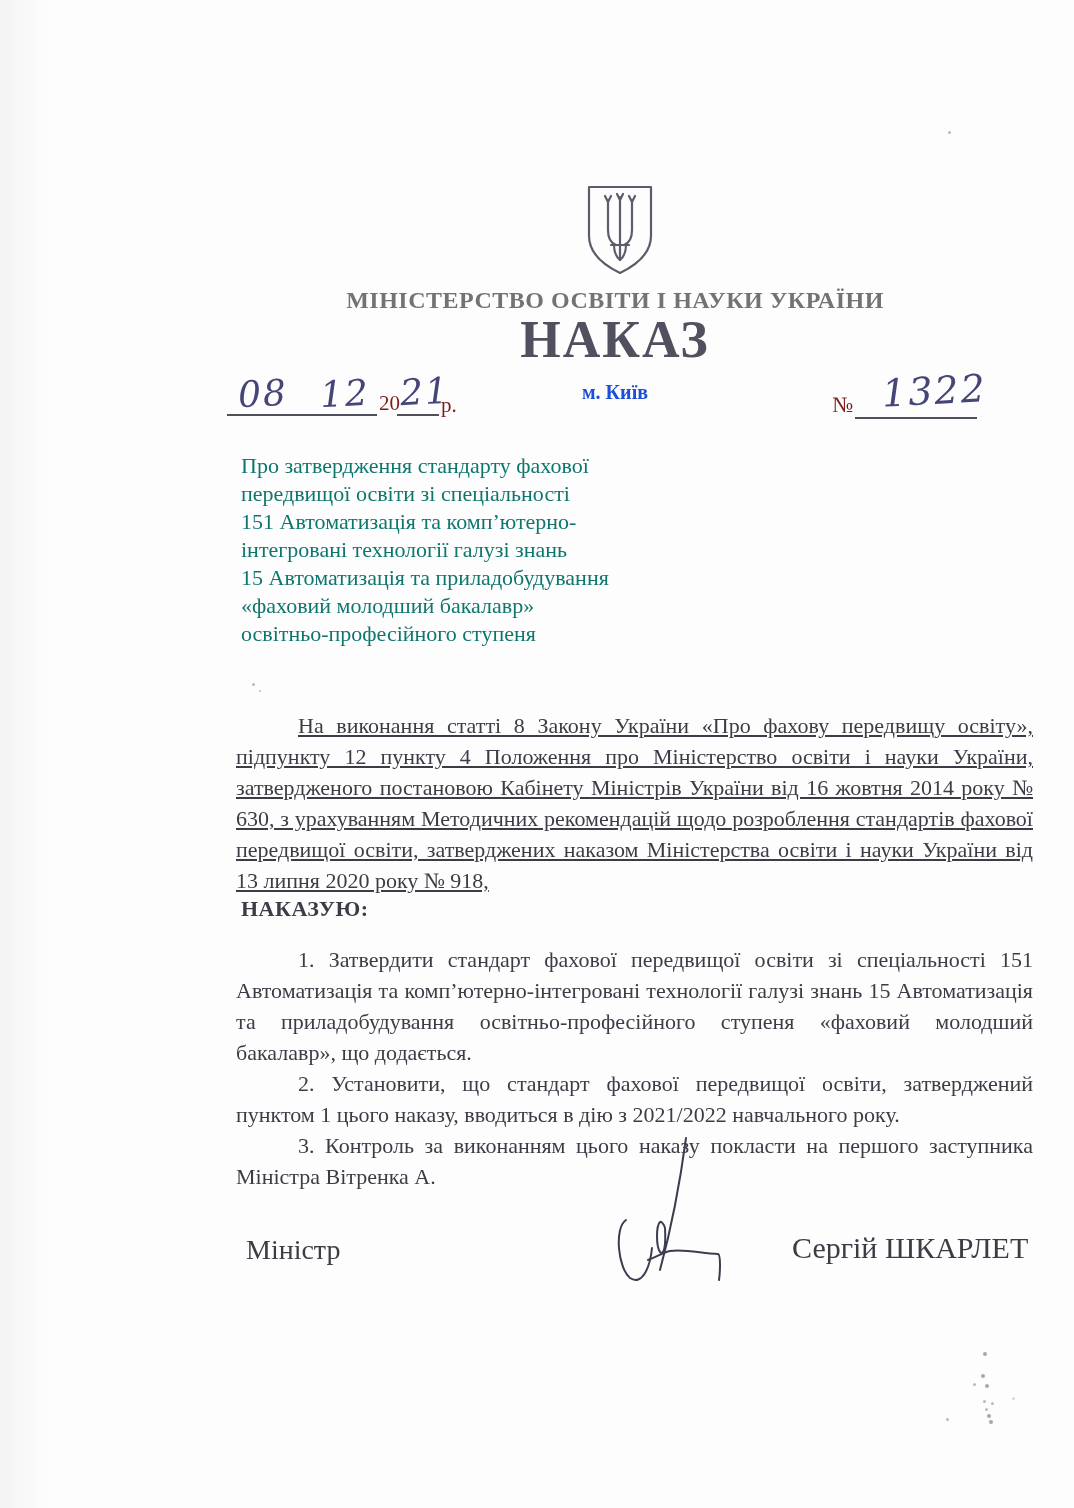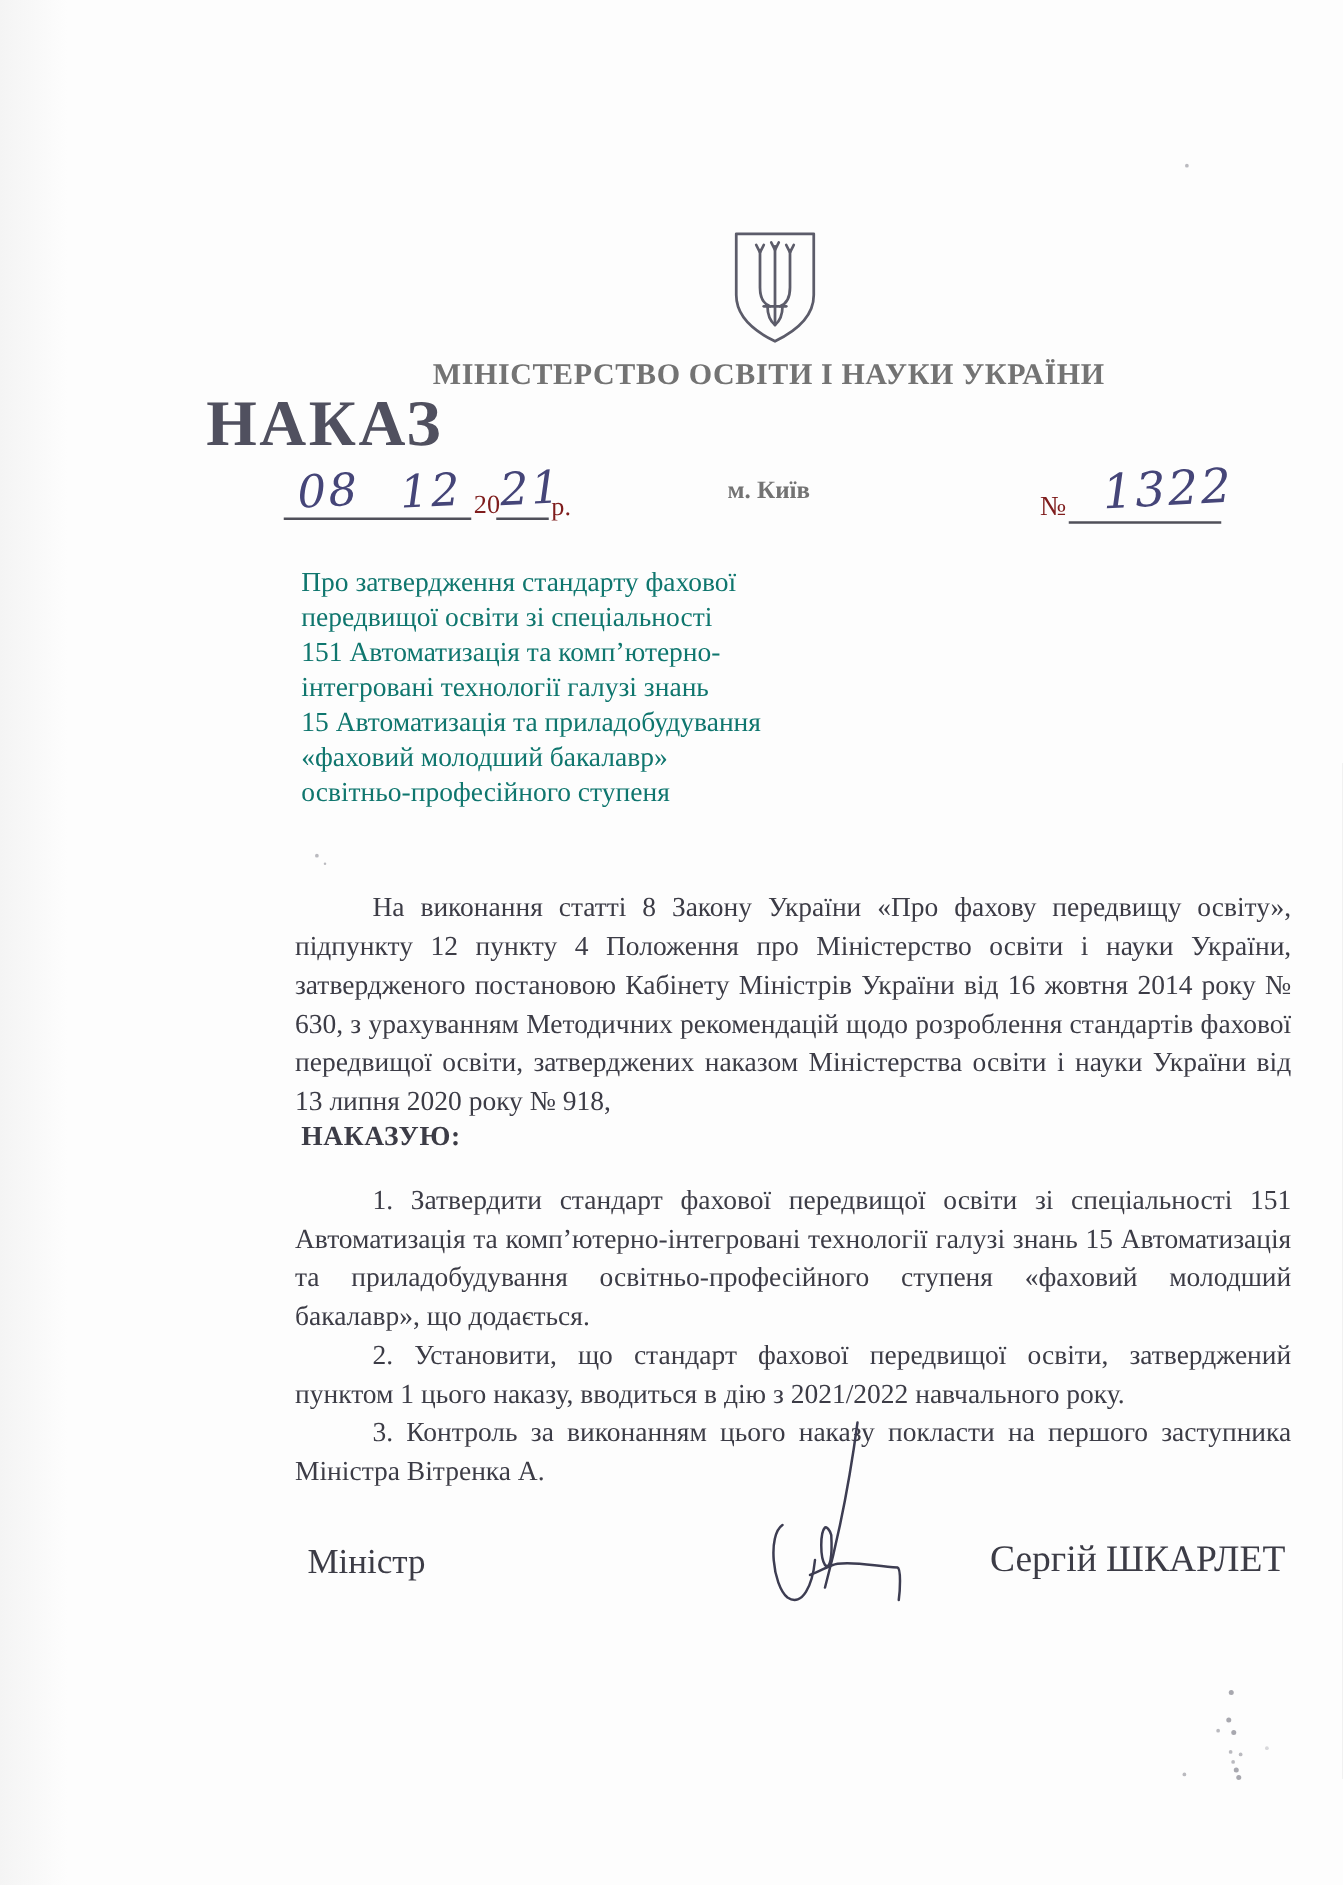--- a/index.html
+++ b/index.html
@@ -18,21 +18,21 @@
   }
   .emblem { position:absolute; left:583px; top:184px; width:74px; height:92px; }
 
   .ministry {
     position:absolute; left:165px; top:287px; width:900px;
     text-align:center; font-size:24px; font-weight:bold;
     letter-spacing:0.5px; color:#737373; white-space:nowrap;
   }
   .doctype {
     position:absolute; left:165px; top:310px; width:900px;
-    text-align:left; font-size:52px; font-weight:bold;
+    text-align:center; font-size:52px; font-weight:bold;
     letter-spacing:2px; color:#50505f;
   }
 
   .hand {
     position:absolute; line-height:1;
     font-family:"DejaVu Serif",serif; font-style:italic;
     color:#454578; font-size:36px; letter-spacing:2px;
     transform:rotate(-3deg);
   }
   .print-small { position:absolute; font-size:21px; color:#7f1d1d; }
@@ -41,36 +41,36 @@
   .date-day   { left:238px; top:376px; }
   .date-month { left:320px; top:376px; }
   .u-date     { left:227px; top:414px; width:150px; }
   .year-prefix{ left:379px; top:391px; }
   .year-hand  { left:400px; top:374px; }
   .u-year     { left:397px; top:414px; width:42px; }
   .year-suffix{ left:441px; top:393px; }
 
   .city {
     position:absolute; left:415px; top:381px; width:400px;
-    text-align:center; font-weight:bold; font-size:20px; color:#737373;
+    text-align:center; font-weight:bold; font-size:20px; color:#1d4ed8;
   }
 
   .num-sign  { left:832px; top:392px; font-size:22px; }
   .u-num     { left:855px; top:417px; width:122px; }
   .num-value { left:882px; top:372px; font-size:38px; }
 
   .subject {
     position:absolute; left:241px; top:452px; width:440px;
     font-size:22px; line-height:28px; color:#0f766e;
   }
 
   .preamble {
     position:absolute; left:236px; top:710px; width:797px;
     font-size:22px; line-height:31px; text-align:justify;
-    text-indent:62px; margin:0;
+    text-indent:62px; margin:0;text-decoration:underline;
   }
   .resolve {
     position:absolute; left:241px; top:896px;
     font-size:22px; font-weight:bold; letter-spacing:0.5px;
   }
   .order-items {
     position:absolute; left:236px; top:944px; width:797px;
     font-size:22px; line-height:31px; text-align:justify;
   }
   .order-items p { margin:0; text-indent:62px; }

